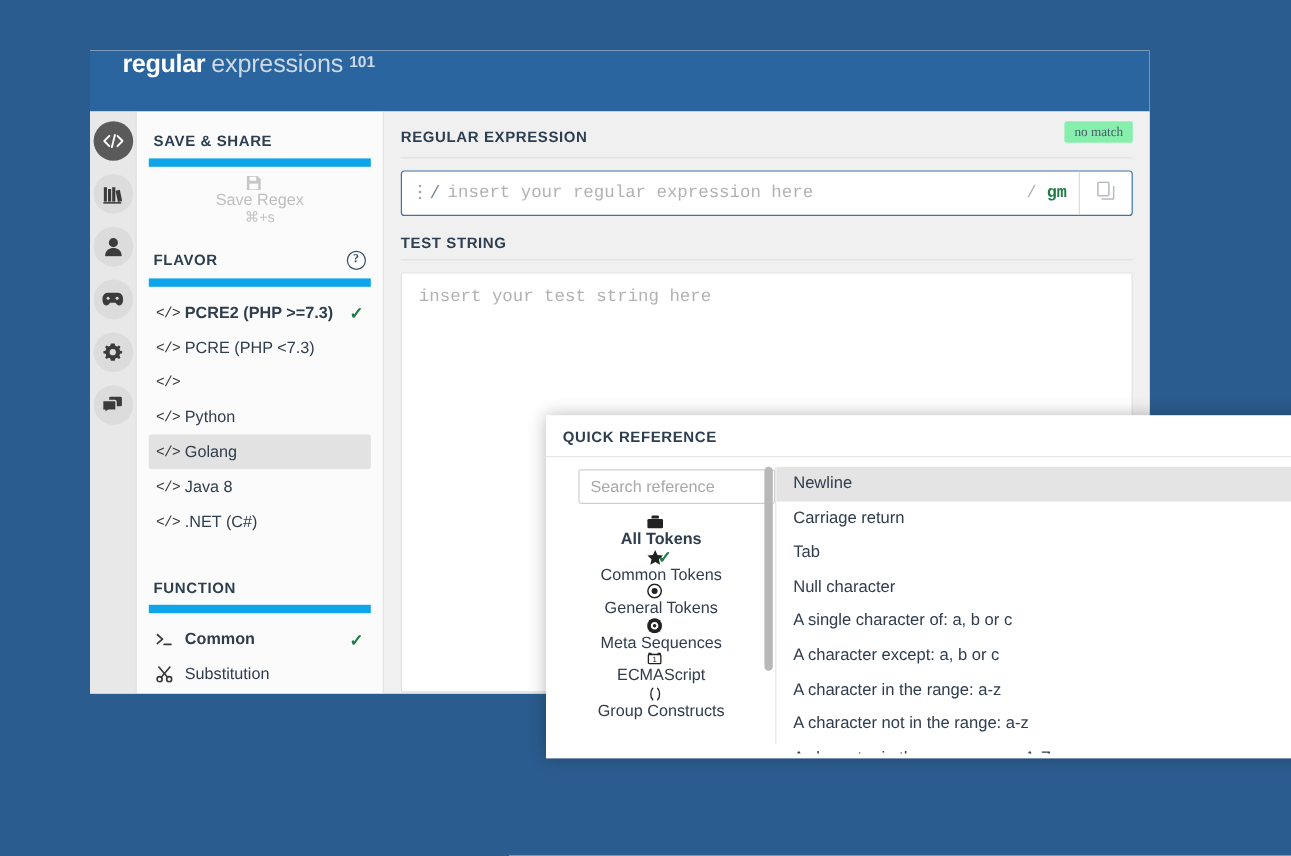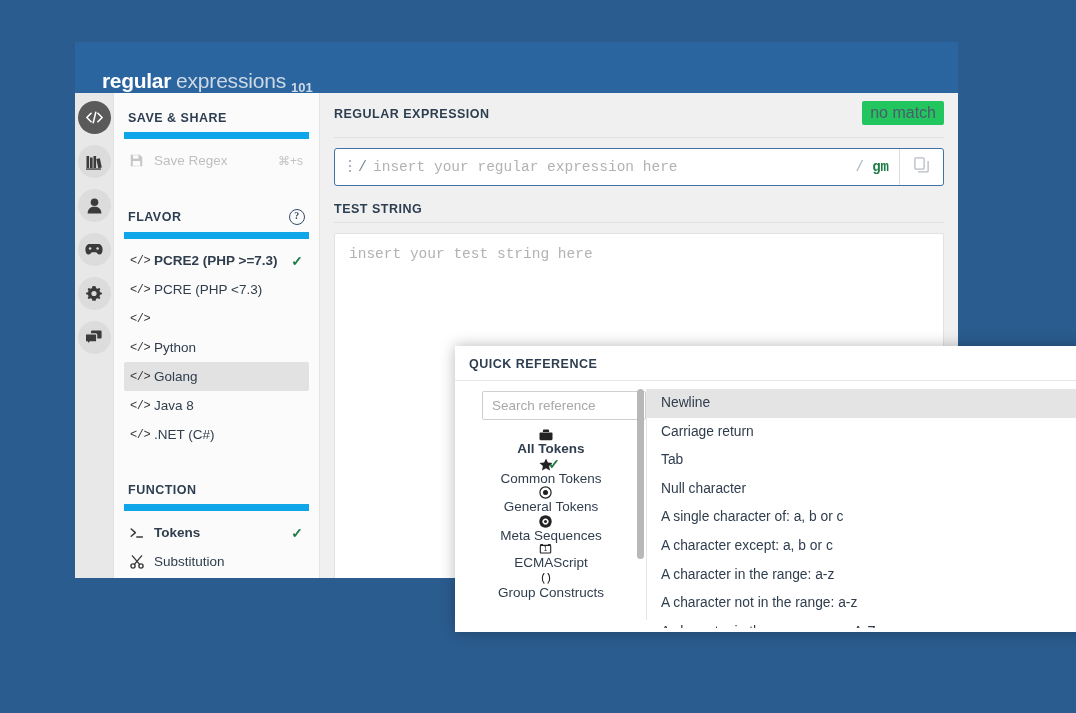--- a/index.html
+++ b/index.html
@@ -25,21 +25,21 @@
     height: 536px;
     background: #f0f0f0;
     overflow: hidden;
   }
 
   
   #brand-bar {
     height: 51px;
     background: #2A65A0;
     display: flex;
-    align-items: flex-end;
+    align-items: flex-start;
     padding-left: 27px;
     box-sizing: border-box;
   }
   .brand-strong {
     color: #ffffff;
     font-size: 21px;
     font-weight: bold;
     letter-spacing: -0.3px;
   }
   .brand-light {
@@ -127,21 +127,21 @@
   .menu-row {
     display: flex;
     align-items: center;
     height: 29px;
     padding: 0 6px;
     font-size: 13.5px;
     color: #2f3d4d;
     border-radius: 2px;
   }
   .menu-row.first { margin-top: 7px; }
-  .menu-row.disabled { color: #bfbfbf; }
+  .menu-row.disabled { color: #bfbfbf; flex-direction: column; }
   .menu-row.hover { background: #e2e2e2; }
   .menu-row .mi {
     width: 24px;
     flex: none;
     color: #3a3a3a;
     font-size: 12px;
     display: flex;
     align-items: center;
   }
   .menu-row.disabled .mi { color: #c6c6c6; }
@@ -177,29 +177,30 @@
     align-items: flex-start;
     justify-content: space-between;
     color: #2c3e50;
     font-size: 12.5px;
     font-weight: bold;
     letter-spacing: 0.5px;
     padding-bottom: 6px;
     border-bottom: 1px solid #e0e0e0;
   }
   .badge-nomatch {
-    background: #22c55e;
+    background: #86efac;
     color: #4b5c6b;
-    font-size: 16px;
+    font-size: 11px;
     font-weight: normal;
     letter-spacing: 0;
     padding: 3px 8px;
     border-radius: 2px;
     position: relative;
     top: -6px;
+    font-family: Liberation Serif, serif;
   }
   #regex-box {
     margin-top: 10px;
     height: 38px;
     background: #ffffff;
     border: 1.5px solid #3f72a8;
     border-radius: 3px;
     display: flex;
     align-items: center;
     box-sizing: border-box;
@@ -501,21 +502,21 @@
           <span>FUNCTION</span>
         </div>
 
         <div class="menu-row first">
           <span class="mi">
             <svg width="14" height="12" viewBox="0 0 14 12" fill="none" stroke="currentColor" stroke-width="1.5" stroke-linecap="round" stroke-linejoin="round">
               <polyline points="1.2,2 5.4,5.6 1.2,9.2"></polyline>
                 <line x1="6.8" y1="10" x2="12.4" y2="10"></line>
             </svg>
           </span>
-          <span class="mlabel bold">Tokens</span>
+          <span class="mlabel bold">Common</span>
           <span class="check">✓</span>
         </div>
 
         <div class="menu-row">
           <span class="mi">
             <svg width="14" height="14" viewBox="0 0 14 14" fill="none" stroke="currentColor" stroke-width="1.4" stroke-linecap="round">
               <circle cx="3" cy="11" r="2.1"></circle>
                 <circle cx="11" cy="11" r="2.1"></circle>
               <line x1="4.4" y1="9.4" x2="11.6" y2="0.9"></line>
                 <line x1="9.6" y1="9.4" x2="2.4" y2="0.9"></line>

